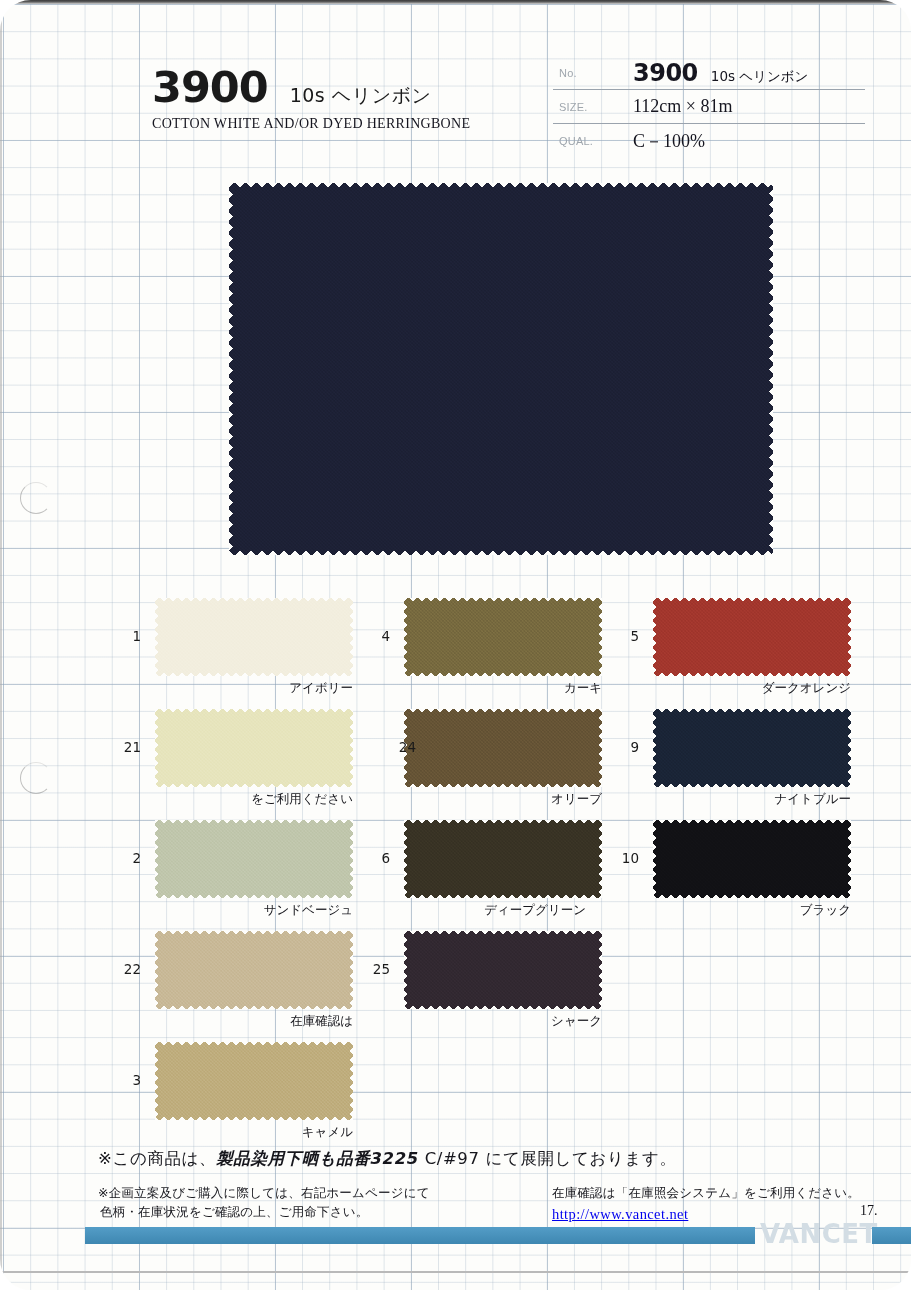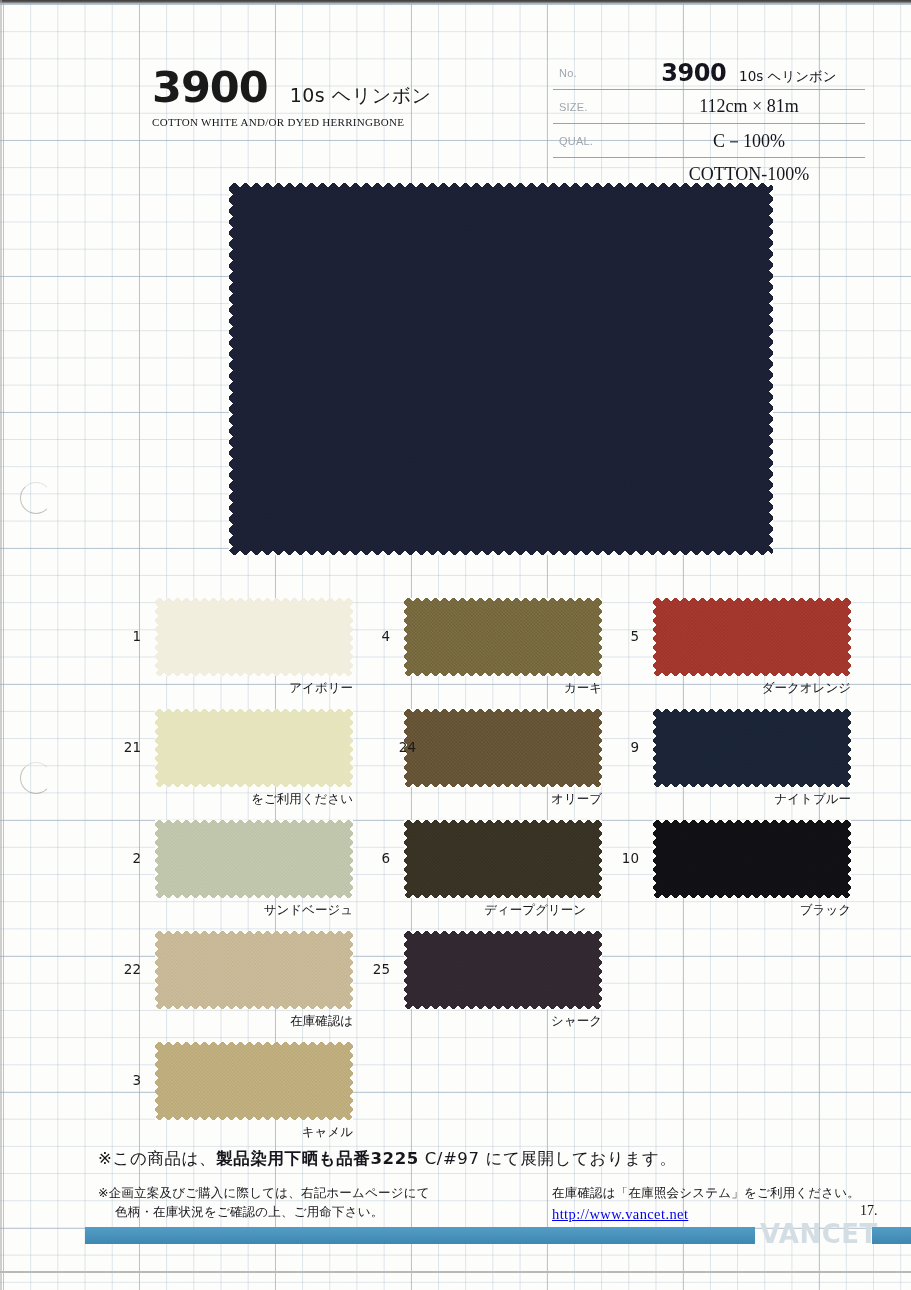--- a/index.html
+++ b/index.html
@@ -21,20 +21,21 @@
       linear-gradient(to right, rgba(150,170,190,0.30) 1px, transparent 1px),
       linear-gradient(to bottom, rgba(150,170,190,0.30) 1px, transparent 1px),
       linear-gradient(to right, rgba(120,145,170,0.42) 1px, transparent 1px),
       linear-gradient(to bottom, rgba(120,145,170,0.42) 1px, transparent 1px);
     background-size:
       27.2px 27.2px,
       27.2px 27.2px,
       136px 136px,
       136px 136px;
     background-position: 3px 4px, 3px 4px, 3px 4px, 3px 4px;
+    border-radius: 31px;
   }
 
   
   .scan-edge-top {
     position: absolute;
     left: 0; top: 0;
     width: 911px; height: 4px;
     background: linear-gradient(to bottom, #3a3a3a 0%, #5c5c5c 45%, #cfcfcf 100%);
   }
   .scan-edge-bottom {
@@ -82,21 +83,21 @@
   }
   .title-jp {
     font-family: "DejaVu Sans", sans-serif;
     font-size: 19px;
     color: #1a1a1a;
     letter-spacing: 0.5px;
   }
   .title-en {
     margin-top: 7px;
     font-family: "Liberation Serif", serif;
-    font-size: 11px;
+    font-size: 14px;
     letter-spacing: 0.3px;
     color: #15151f;
     white-space: nowrap;
   }
 
   
   .spec-table {
     position: absolute;
     left: 553px; top: 56px;
     width: 312px;
@@ -116,21 +117,20 @@
     color: #9fa6ad;
     padding-left: 6px !important;
     letter-spacing: 0.2px;
   }
   .spec-val {
     font-family: "Liberation Serif", serif;
     font-size: 18px;
     color: #15151f;
     padding-left: 12px !important;
     white-space: nowrap;
-    text-align: center;
   }
   .spec-no {
     font-family: "DejaVu Sans", sans-serif;
     font-weight: 700;
     font-size: 24px;
     letter-spacing: -0.5px;
   }
   .spec-no-jp {
     font-family: "DejaVu Sans", sans-serif;
     font-size: 13.5px;
@@ -188,31 +188,32 @@
     position: absolute;
     left: 98px; top: 1148px;
     font-family: "DejaVu Sans", sans-serif;
     font-size: 16.5px;
     color: #16161c;
     letter-spacing: 0.6px;
     white-space: nowrap;
   }
   .note-main b {
     font-weight: 700;
+    font-style: italic;
   }
   .note-left {
     position: absolute;
     left: 98px; top: 1183px;
     font-family: "DejaVu Sans", sans-serif;
     font-size: 12.5px;
     color: #16161c;
     line-height: 1.55;
     letter-spacing: 0.2px;
   }
-  .note-left .l2 { margin-left: 17px; }
+  .note-left .l2 { margin-left: 2px; }
   .note-right {
     position: absolute;
     left: 552px; top: 1183px;
     font-family: "DejaVu Sans", sans-serif;
     font-size: 12.5px;
     color: #16161c;
     line-height: 1.6;
     letter-spacing: 0.2px;
     text-align: left;
   }
@@ -281,24 +282,20 @@
       </td>
     </tr>
     <tr>
       <td class="spec-label">SIZE.</td>
       <td class="spec-val">112cm × 81m</td>
     </tr>
     <tr>
       <td class="spec-label">QUAL.</td>
       <td class="spec-val">C－100%</td>
     </tr>
-    <tr>
-      <td class="spec-label"></td>
-      <td class="spec-val">COTTON-100%</td>
-    </tr>
   </tbody>
     </table>
 
   <div id="main-swatch" class="swatch" style="left: 229px; top: 183px; width: 544px; height: 372px; background-color: rgb(30, 34, 56);">
     <div class="weave"></div>
   <div class="pink-h" style="top: 0px; background: linear-gradient(135deg, rgb(253, 253, 251) 25%, transparent 25%) 0px 0px / 11px 5px repeat-x, linear-gradient(225deg, rgb(253, 253, 251) 25%, transparent 25%) 0px 0px / 11px 5px repeat-x;"></div>
       <div class="pink-h" style="bottom: 0px; background: linear-gradient(45deg, rgb(253, 253, 251) 25%, transparent 25%) 0px 100% / 11px 5px repeat-x, linear-gradient(315deg, rgb(253, 253, 251) 25%, transparent 25%) 0px 100% / 11px 5px repeat-x;"></div>
       <div class="pink-v" style="left: 0px; background: linear-gradient(45deg, rgb(253, 253, 251) 25%, transparent 25%) 0px 0px / 5px 11px repeat-y, linear-gradient(135deg, rgb(253, 253, 251) 25%, transparent 25%) 0px 0px / 5px 11px repeat-y;"></div>
       <div class="pink-v" style="right: 0px; background: linear-gradient(225deg, rgb(253, 253, 251) 25%, transparent 25%) 100% 0px / 5px 11px repeat-y, linear-gradient(315deg, rgb(253, 253, 251) 25%, transparent 25%) 100% 0px / 5px 11px repeat-y;"></div>
     </div>

